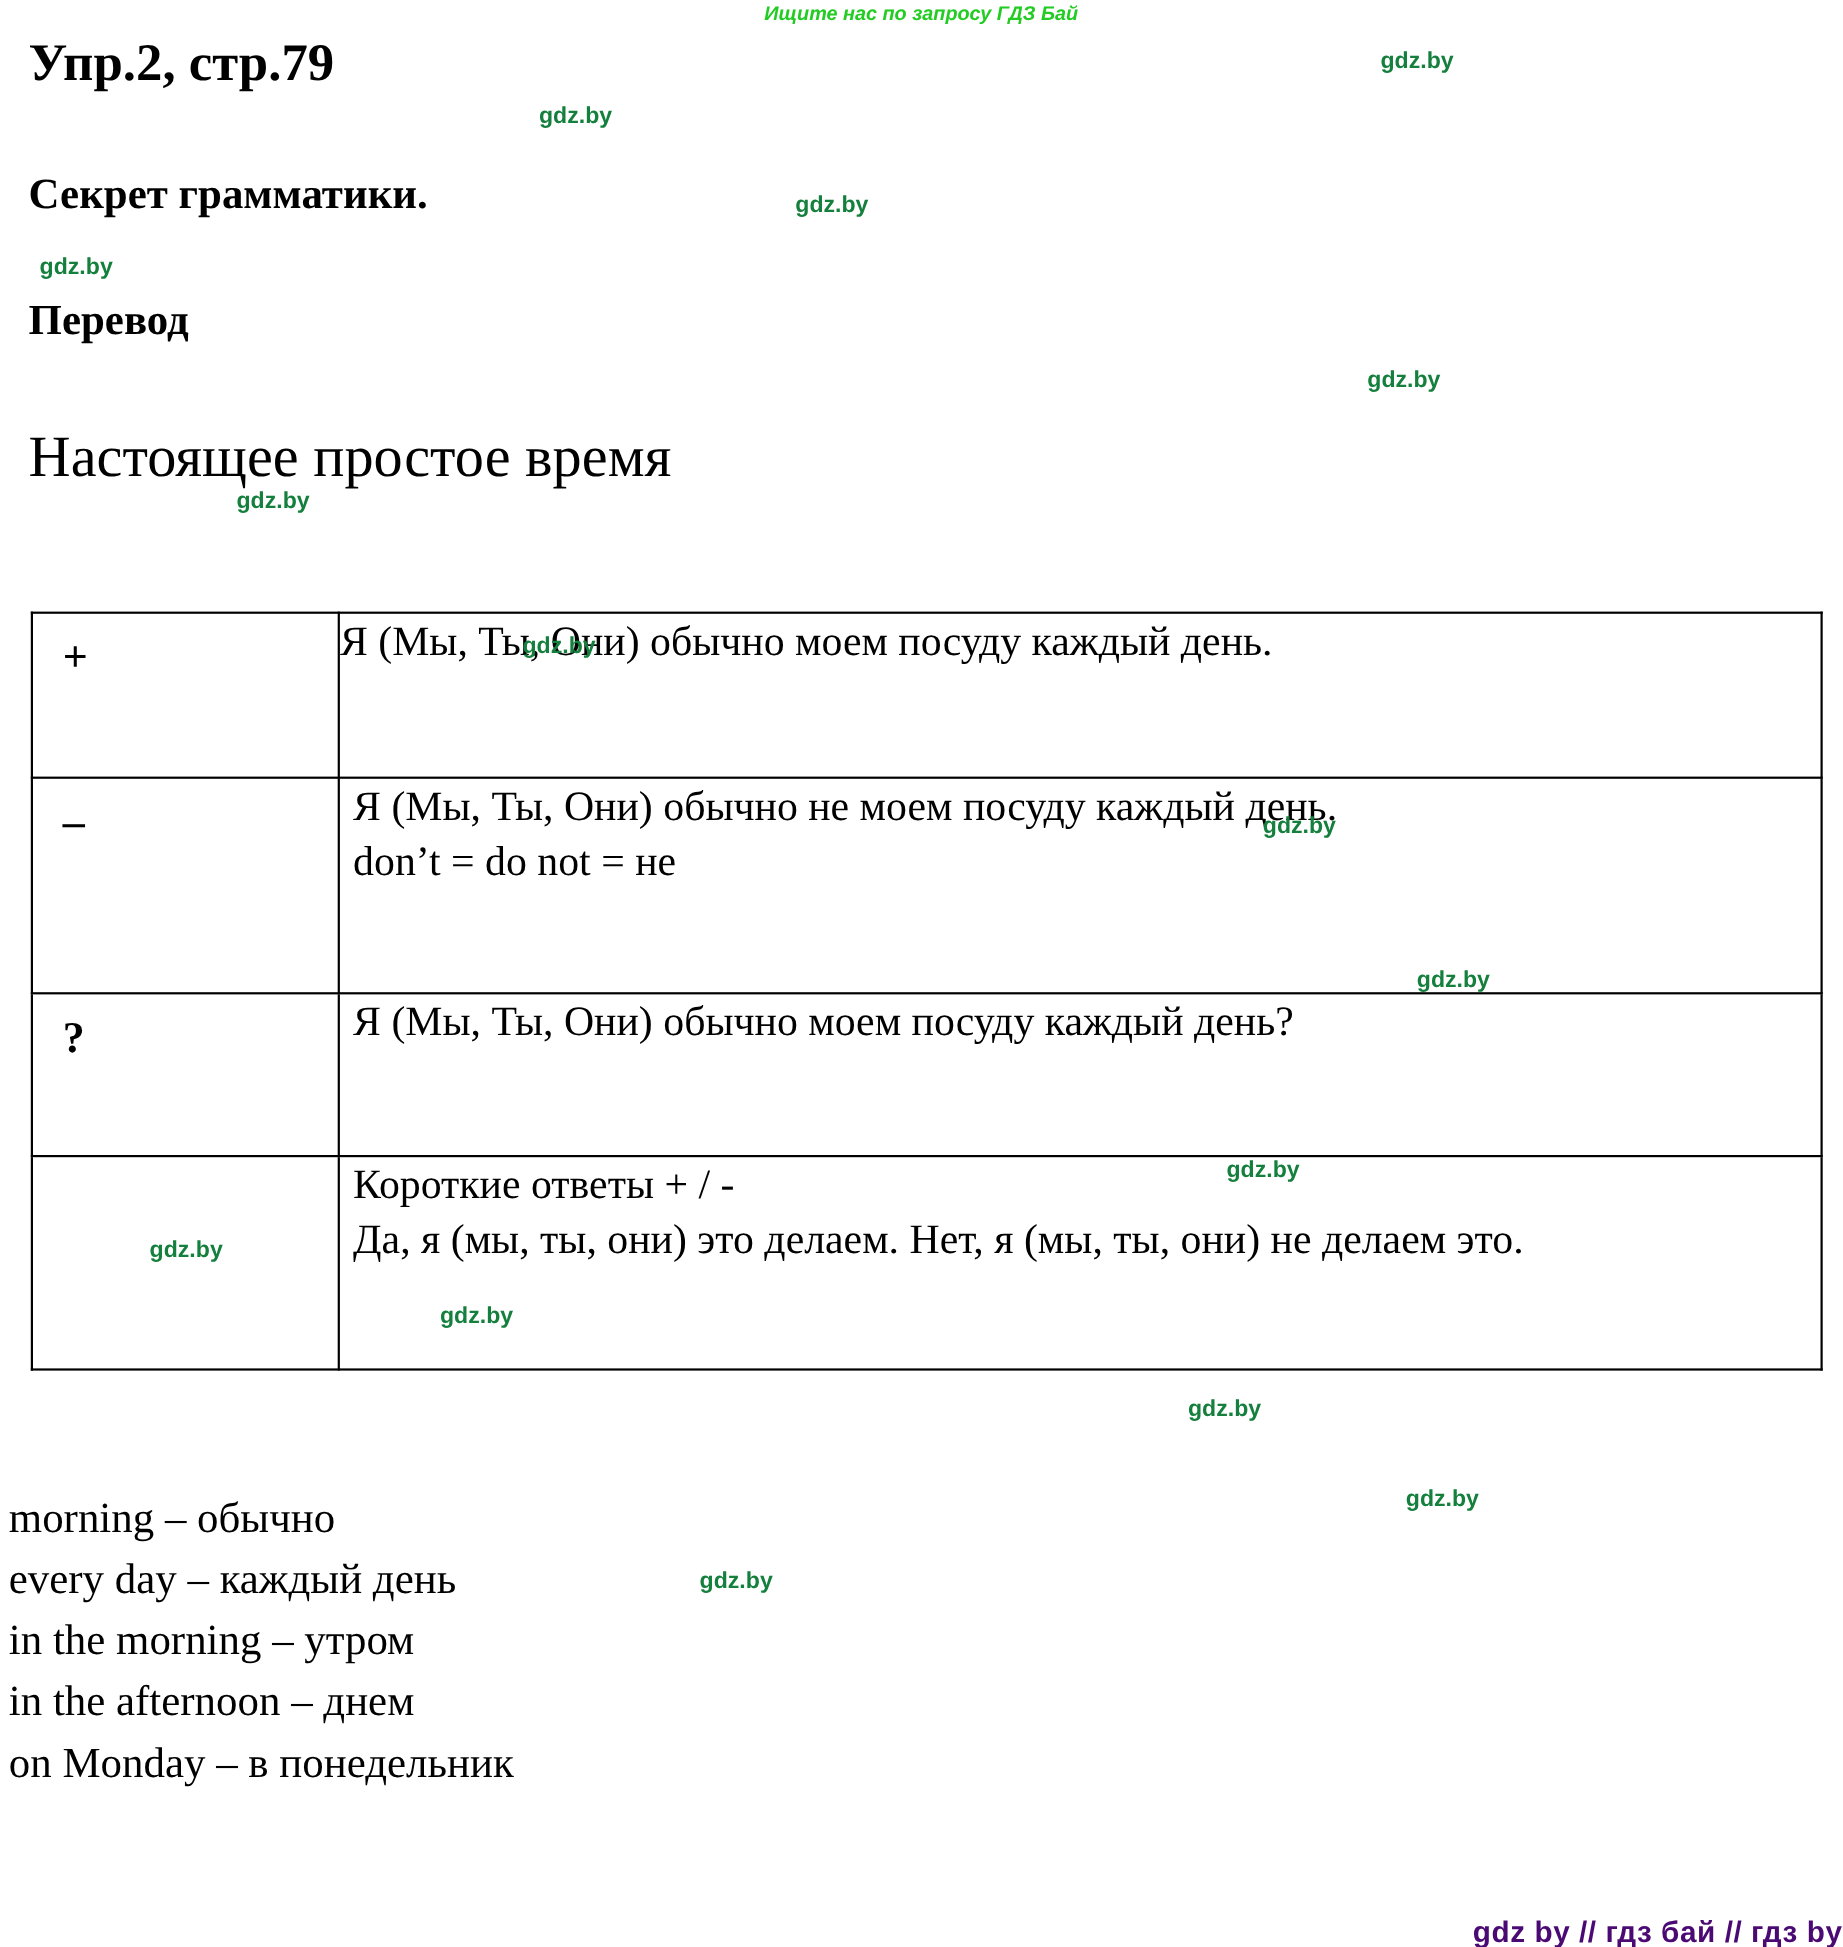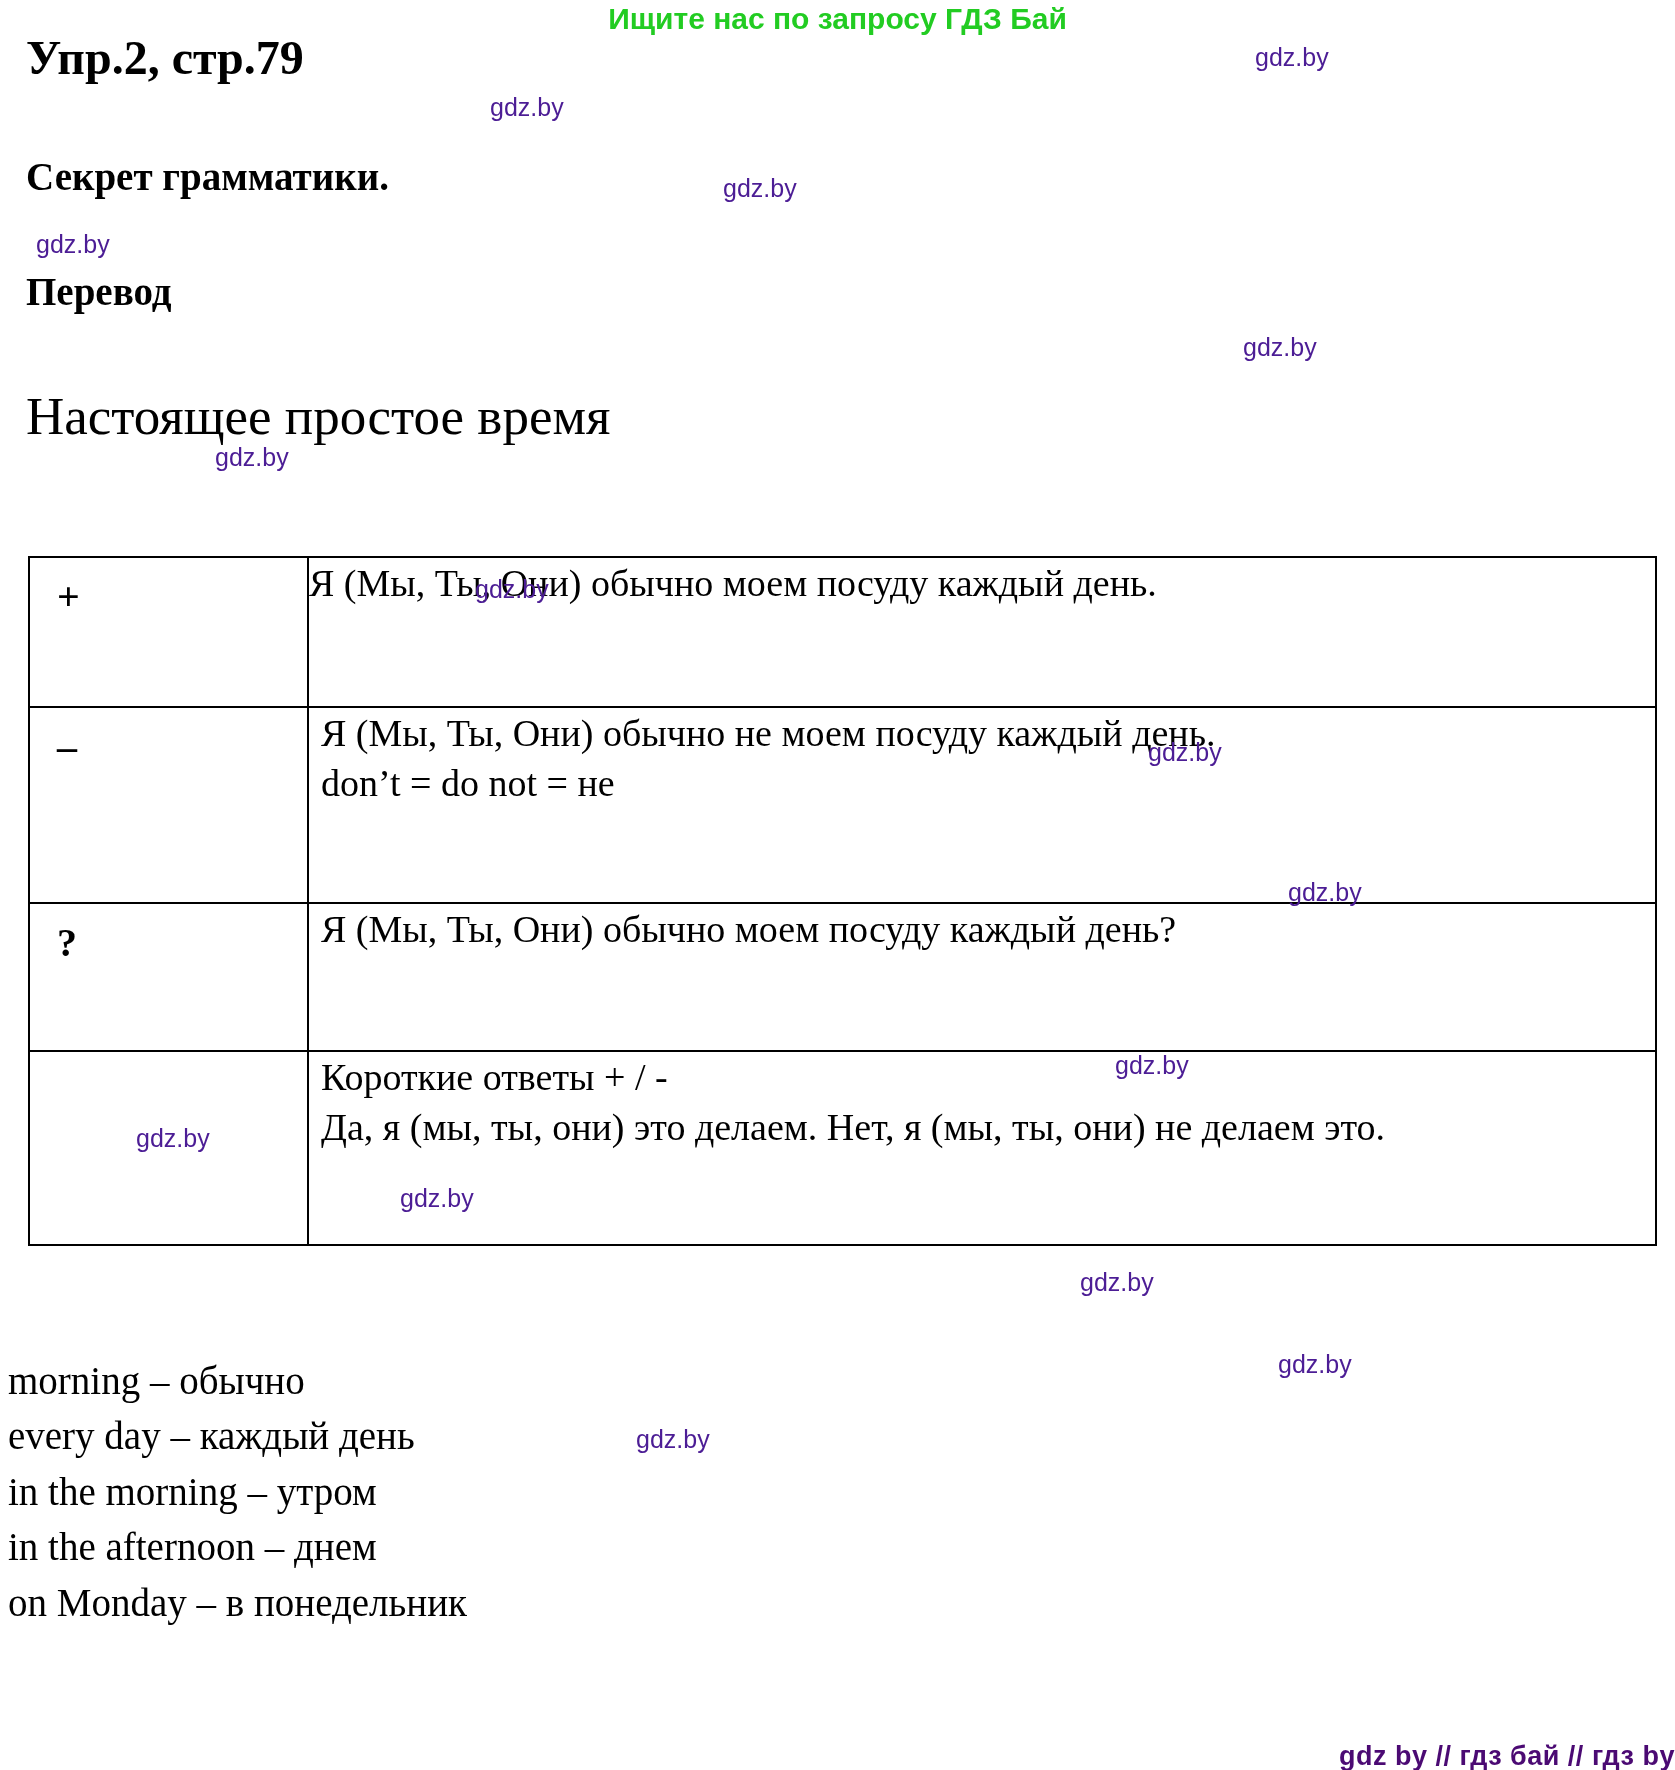--- a/index.html
+++ b/index.html
@@ -17,44 +17,45 @@
   }
 
   
   .promo-header {
     position: absolute;
     left: 0;
     top: 2px;
     width: 1675px;
     text-align: center;
     font-family: "Liberation Sans", sans-serif;
-    font-size: 30px;
+    font-size: 18px;
     font-weight: 600;
     color: #22cc22;
     letter-spacing: 0px;
+    font-style: italic;
   }
   .promo-footer {
     position: absolute;
     left: 0;
     top: 1730px;
     width: 1675px;
     text-align: right;
     font-family: "Liberation Sans", sans-serif;
     font-size: 27px;
     font-weight: 600;
     color: #4b0a73;
     letter-spacing: 0.5px;
     margin-top: 11px;
   }
   .wm {
     position: absolute;
     font-family: "Liberation Sans", sans-serif;
-    font-size: 25px;
-    font-weight: 400;
-    color: #4c1d95;
+    font-size: 21px;
+    font-weight: 700;
+    color: #15803d;
     white-space: nowrap;
     line-height: 1;
   }
 
   
   .page-title {
     position: absolute;
     left: 26px;
     top: 34px;
     font-size: 48px;

